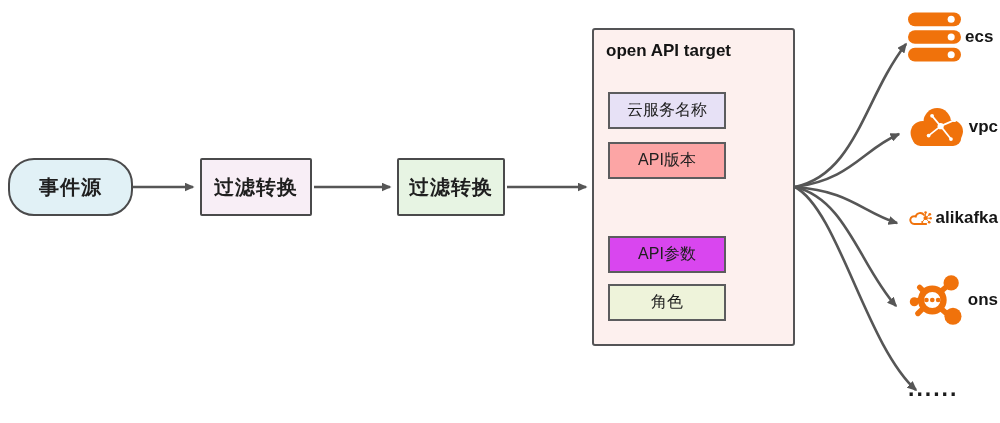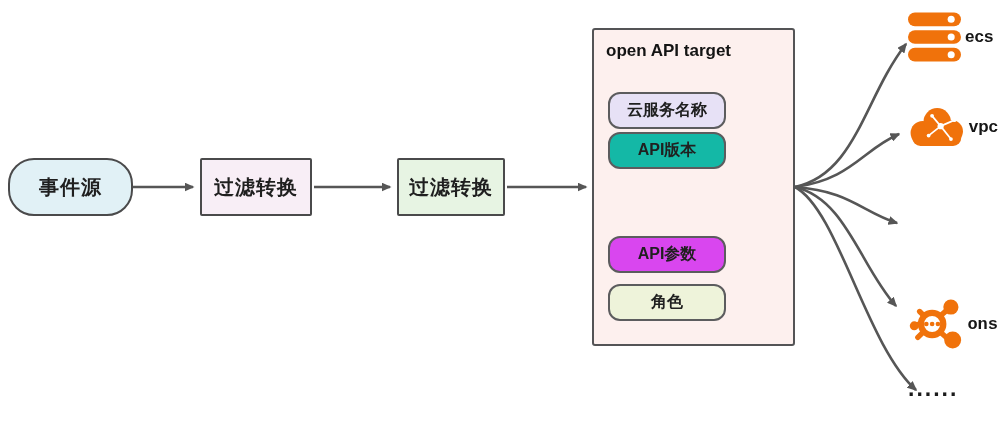--- a/index.html
+++ b/index.html
@@ -15,37 +15,37 @@
   }
   .b1{left:8px;top:158px;width:125px;background:#e1f1f6;border-radius:26px;}
   .b2{left:200px;top:158px;width:112px;background:#f8eef6;}
   .b3{left:397px;top:158px;width:108px;background:#e7f4e3;}
   .panel{
     position:absolute;left:592px;top:28px;width:203px;height:318px;
     background:#fdf0ee;border:2.5px solid #545456;border-radius:3px;box-sizing:border-box;
   }
   .panel-title{position:absolute;left:12px;top:11px;font-size:17px;font-weight:bold;color:#141414;}
   .pill{
-    position:absolute;left:14px;width:118px;height:37px;border:2px solid #5c5c5e;border-radius:12px;
-    display:flex;align-items:center;justify-content:center;font-size:16px;font-weight:bold;
+    position:absolute;left:14px;width:118px;height:37px;border:2px solid #5c5c5e;border-radius:0;
+    display:flex;align-items:center;justify-content:center;font-size:16px;font-weight:normal;
     box-sizing:border-box;color:#202020;
   }
   .pill-0{top:62px;background:#e7e1f6;}
-  .pill-1{top:102px;background:#14b8a6;}
+  .pill-1{top:112px;background:#fca5a5;}
   .pill-2{top:158px;background:#ddf3e8;}
   .pill-3{top:206px;background:#d946ef;}
   .pill-4{top:254px;background:#eef3da;}
   .target{
     position:absolute;left:908px;width:90px;display:flex;flex-direction:row;
     align-items:center;gap:4px;
   }
   .t-ecs{top:12px;}
   .t-vpc{top:104px;}
   .t-alikafka{top:194px;}
-  .t-ons{top:296px;font-family:Liberation Mono, monospace;}
+  .t-ons{top:272px;}
   .t-dots{top:378px;}
   .tlabel{font-size:17px;font-weight:bold;color:#161616;}
   .dots{font-size:23px;font-weight:bold;letter-spacing:2px;color:#1b1b1b;line-height:20px;}
 </style>
 </head>
 <body>
 
 <div class="canvas">
 
   <svg class="arrow-layer" viewBox="0 0 1000 423" xmlns="http://www.w3.org/2000/svg">
@@ -125,20 +125,41 @@
         <circle cx="38" cy="22" r="3.6"></circle>
         <circle cx="28" cy="10" r="2.2"></circle>
         <circle cx="54" cy="15" r="2.2"></circle>
         <circle cx="50" cy="37" r="2.2"></circle>
         <circle cx="24" cy="33" r="2.2"></circle>
       </g>
     </svg>
     <div class="tlabel">vpc</div>
   </div>
 
+  <div class="target t-alikafka">
+    <svg width="70" height="48" viewBox="0 0 78 52">
+      <path d="M60,46 H21 A13,13 0 1 1 25.5,21 A15.5,15.5 0 0 1 53,16" fill="none" stroke="#F0720B" stroke-width="6.5" stroke-linecap="round"></path>
+      <g stroke="#F0720B" stroke-width="3">
+        <line x1="58" y1="26" x2="58" y2="9"></line>
+        <line x1="58" y1="26" x2="71" y2="15"></line>
+        <line x1="58" y1="26" x2="74" y2="27"></line>
+        <line x1="58" y1="26" x2="69" y2="39"></line>
+        <line x1="58" y1="26" x2="48" y2="38"></line>
+      </g>
+      <g fill="#F0720B">
+        <circle cx="58" cy="26" r="7"></circle>
+        <circle cx="58" cy="8" r="4.2"></circle>
+        <circle cx="72" cy="14" r="4.5"></circle>
+        <circle cx="75" cy="27" r="4"></circle>
+        <circle cx="70" cy="40" r="4.5"></circle>
+        <circle cx="47" cy="39" r="3.5"></circle>
+      </g>
+    </svg>
+    <div class="tlabel">alikafka</div>
+  </div>
 
   <div class="target t-ons">
     <svg width="58" height="56" viewBox="0 0 62 58">
       <g stroke="#F0720B" stroke-width="6" stroke-linecap="round">
         <line x1="36" y1="20" x2="43" y2="14"></line>
         <line x1="36" y1="38" x2="44" y2="45"></line>
         <line x1="18" y1="20" x2="13" y2="15"></line>
         <line x1="17" y1="38" x2="11" y2="44"></line>
         <line x1="14" y1="29" x2="9" y2="30"></line>
       </g>

